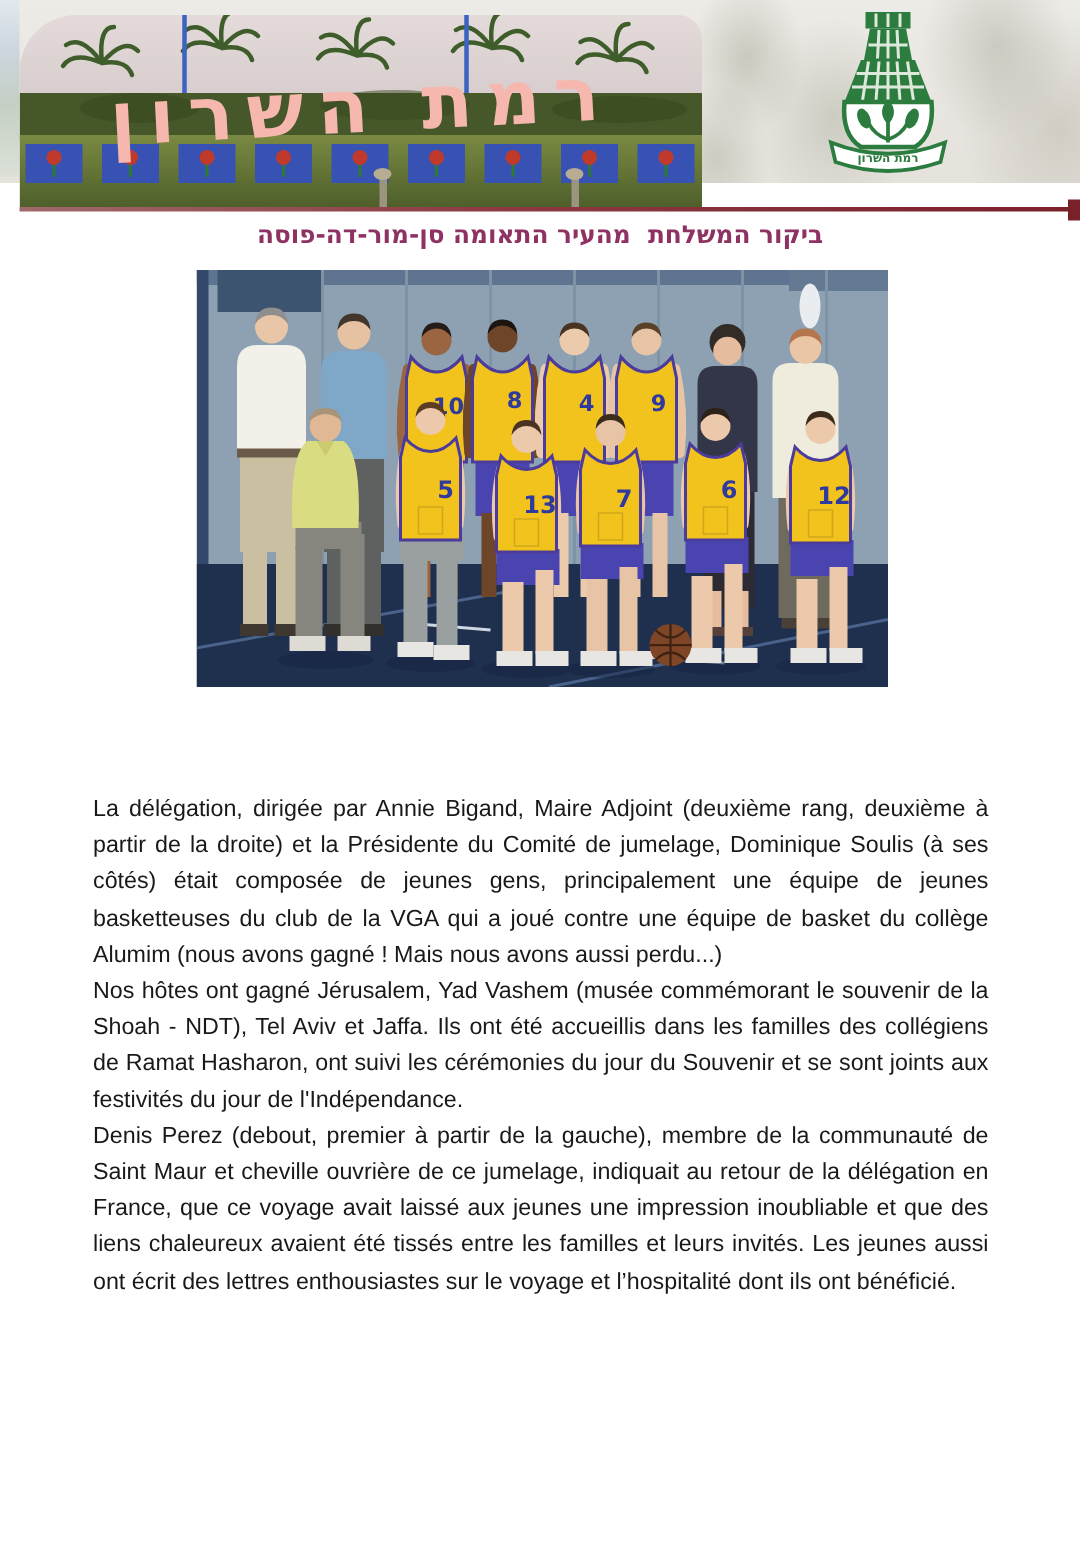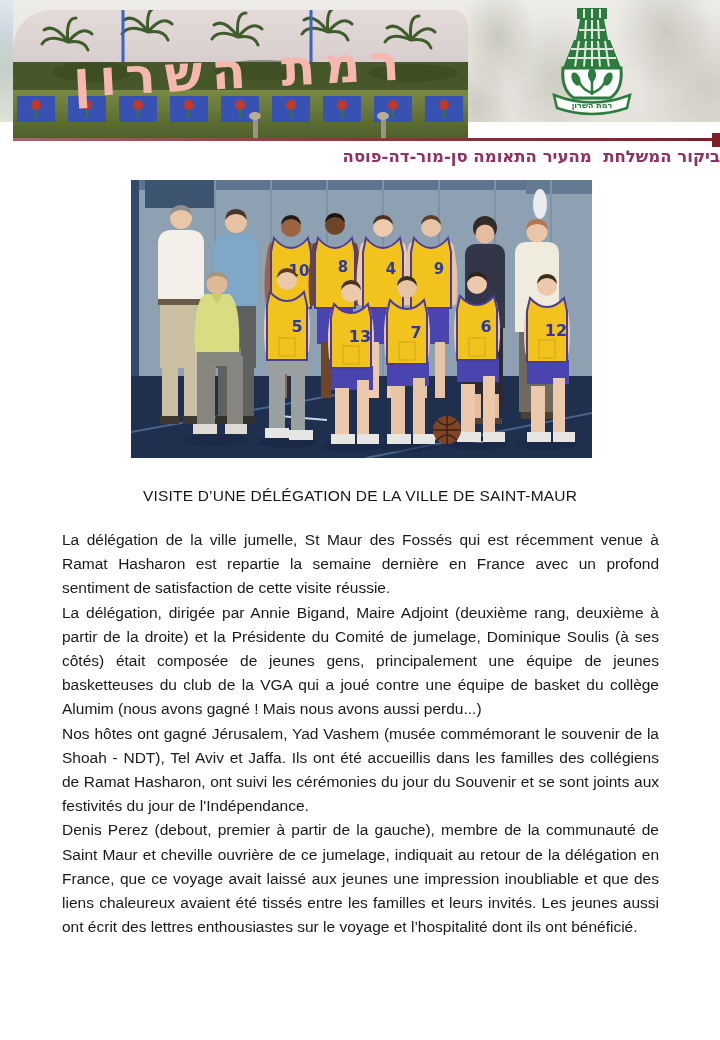--- a/index.html
+++ b/index.html
@@ -15,21 +15,21 @@
       radial-gradient(50px 70px at 478px 104px, rgba(148,147,128,.30), transparent 70%),
       linear-gradient(#edebe7,#e5e2dc);}
   .left-sliver{position:absolute;left:0;top:0;width:13px;height:118px;
     background:linear-gradient(180deg,#e2e9ee 0%,#ccd6de 28%,#c5cfc4 58%,#dce1d8 100%);}
   .main-photo{position:absolute;left:13px;top:10px;width:455px;height:128px;
     border-radius:38px 16px 0 0;overflow:hidden;}
   .emblem{position:absolute;left:544px;top:6px;width:96px;height:110px;}
   .rule{position:absolute;left:13px;top:138px;width:707px;height:3px;
     background:linear-gradient(90deg,#a0696b,#8c3a41 45%,#7a2029);}
   .rule-cap{position:absolute;left:712px;top:133px;width:8px;height:14px;background:#7a2029;}
-  .hebrew-subtitle{position:absolute;left:0;top:147px;width:720px;
+  .hebrew-subtitle{position:absolute;left:0;top:147px;width:720px;text-align:center;
     direction:rtl;font-family:"DejaVu Sans",sans-serif;font-weight:bold;
     font-size:16.5px;color:#8e3163;white-space:pre;}
   
   .team-photo{position:absolute;left:131px;top:180px;width:461px;height:278px;overflow:hidden;}
   .team-photo svg{display:block;}
   
   .article-title{position:absolute;left:0;top:487px;width:720px;text-align:center;
     font-size:15.5px;color:#161616;letter-spacing:.2px;}
   .article-body{position:absolute;left:62px;top:528px;width:597px;
     font-size:15.5px;line-height:24.2px;color:#191919;text-align:justify;text-justify:inter-word;}
@@ -389,22 +389,20 @@
         <text x="425" y="156" font-family="'DejaVu Sans',sans-serif" font-size="16" font-weight="bold" fill="#2e3a9e" text-anchor="middle">12</text>
       </g>
 
       <g>
         <circle cx="316" cy="250" r="14" fill="#7e4526"></circle>
         <path d="M302,250 h28 M316,236 v28 M306,240 q10,10 20,0 M306,260 q10,-10 20,0" stroke="#402212" stroke-width="1.5" fill="none"></path>
       </g>
     </svg>
   </div>
 
-  <div class="article-title">VISITE D’UNE DÉLÉGATION DE LA VILLE DE SAINT-MAUR</div>
 
   <div class="article-body">
-    <p>La délégation de la ville jumelle, St Maur des Fossés qui est récemment venue à Ramat Hasharon est repartie la semaine dernière en France avec un profond sentiment de satisfaction de cette visite réussie.</p>
     <p>La délégation, dirigée par Annie Bigand, Maire Adjoint (deuxième rang, deuxième à partir de la droite) et la Présidente du Comité de jumelage, Dominique Soulis (à ses côtés) était composée de jeunes gens, principalement une équipe de jeunes basketteuses du club de la VGA qui a joué contre une équipe de basket du collège Alumim (nous avons gagné ! Mais nous avons aussi perdu...)</p>
     <p>Nos hôtes ont gagné Jérusalem, Yad Vashem (musée commémorant le souvenir de la Shoah - NDT), Tel Aviv et Jaffa. Ils ont été accueillis dans les familles des collégiens de Ramat Hasharon, ont suivi les cérémonies du jour du Souvenir et se sont joints aux festivités du jour de l'Indépendance.</p>
     <p>Denis Perez (debout, premier à partir de la gauche), membre de la communauté de Saint Maur et cheville ouvrière de ce jumelage, indiquait au retour de la délégation en France, que ce voyage avait laissé aux jeunes une impression inoubliable et que des liens chaleureux avaient été tissés entre les familles et leurs invités. Les jeunes aussi ont écrit des lettres enthousiastes sur le voyage et l’hospitalité dont ils ont bénéficié.</p>
   </div>
 
 </div>
 
 </body></html>

